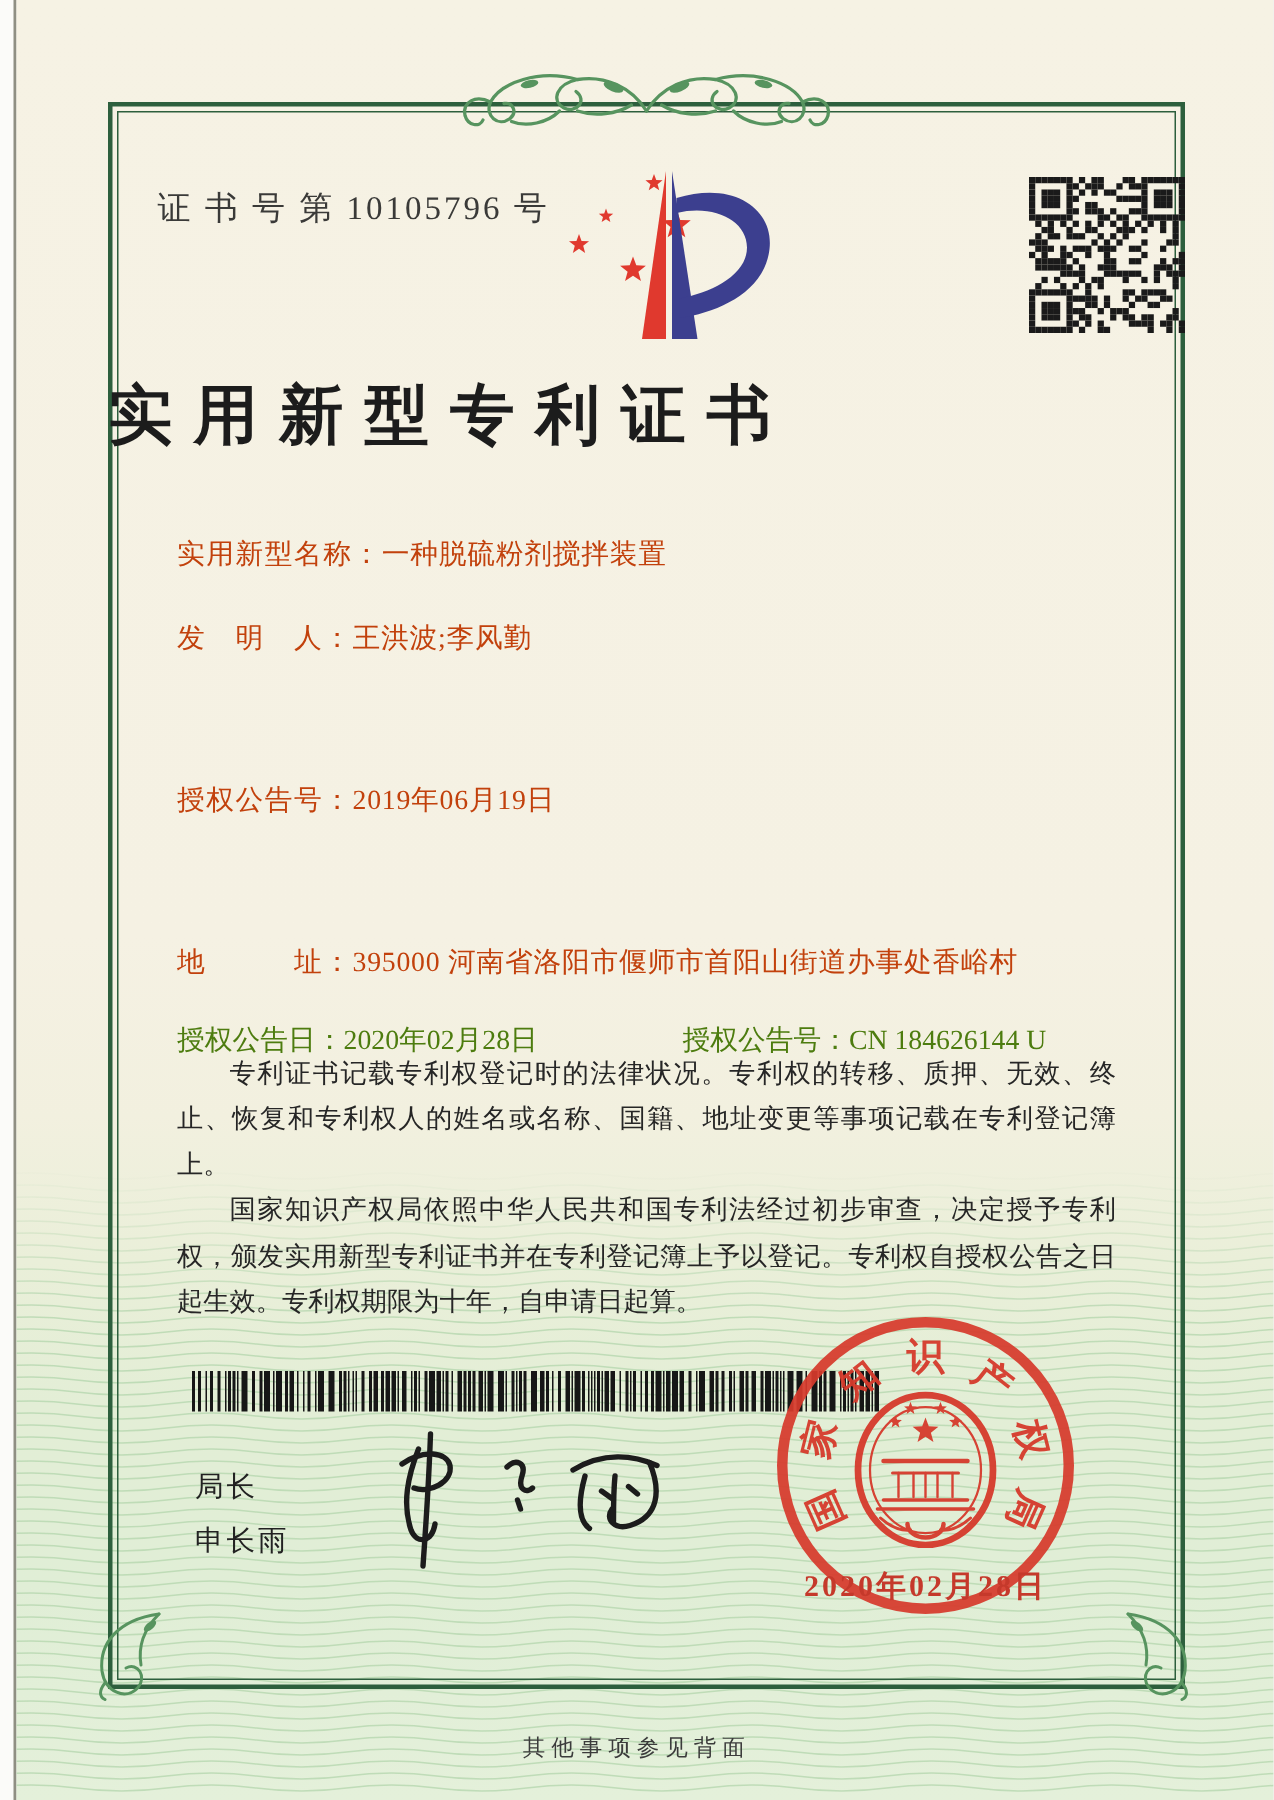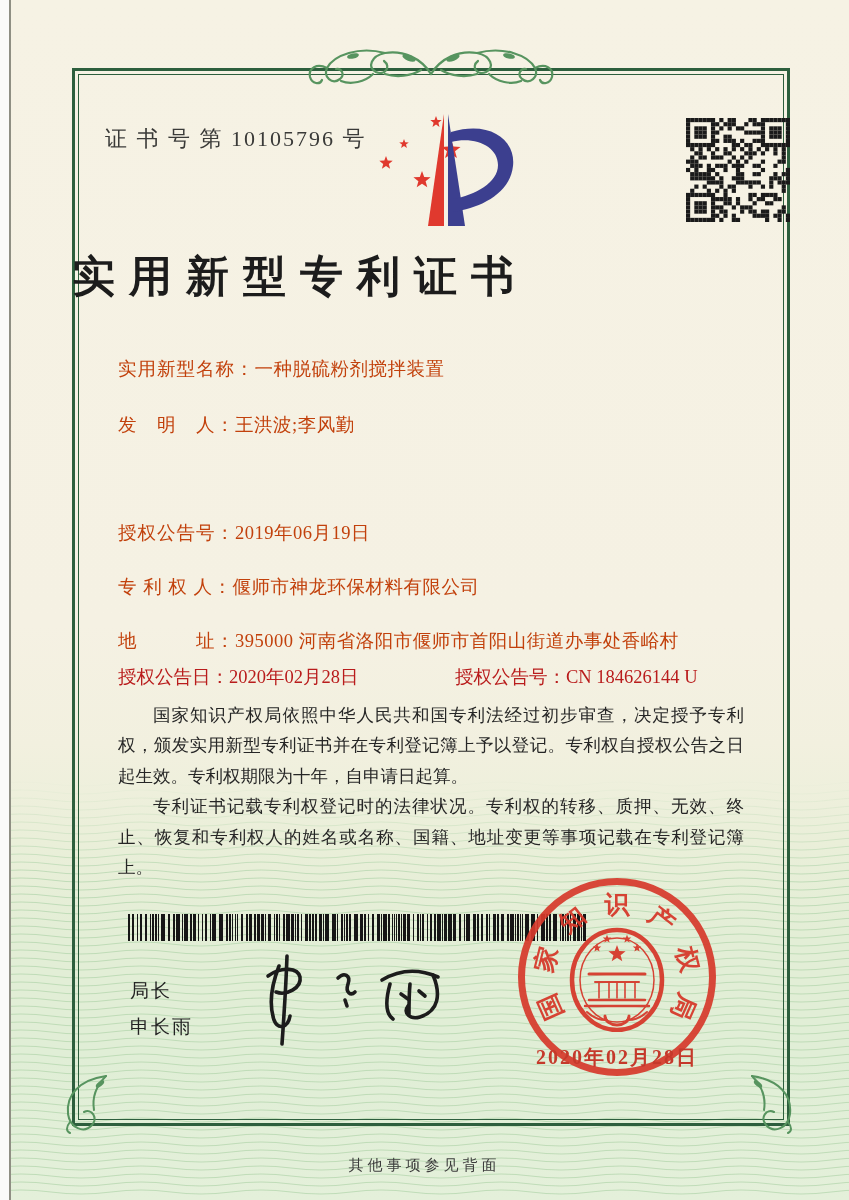--- a/index.html
+++ b/index.html
@@ -16,21 +16,21 @@
     border:1px solid #2d5f3d; }
   .cert-no { position:absolute; left:105px; top:124px; font-size:22px; letter-spacing:2px; color:#3a3a38; }
   .logo { position:absolute; left:352px; top:106px; }
   .qr { position:absolute; left:686px; top:118px; }
   .title { position:absolute; left:72px; top:248px; width:718px; text-align:left;
     font-size:43px; font-weight:600; letter-spacing:14px; color:#1c1c1c; }
   .field-row { position:absolute; left:118px; width:640px; font-size:18.5px; color:#c2410c;
     white-space:nowrap; }
   .field-row .lbl { letter-spacing:1px; }
   .field-row .val { letter-spacing:0.5px; }
-  .grant-row { position:absolute; left:118px; top:664px; width:640px; font-size:18.5px; color:#b91c1c; }
+  .grant-row { position:absolute; left:118px; top:680px; width:640px; font-size:18.5px; color:#4d7c0f; }
   .grant-no-pair { position:absolute; left:337px; top:0; white-space:nowrap; }
   .paras { position:absolute; left:118px; top:700px; width:626px; font-size:17.5px;
     line-height:1.74; color:#262626; text-align:justify; }
   .paras p { text-indent:2em; }
   .barcode { position:absolute; left:128px; top:914px; width:462px; height:27px; display:flex; align-items:stretch; }
   .barcode .bar { background:#161616; }
   .barcode .sp { background:transparent; }
   .signer { position:absolute; left:130px; font-size:19px; color:#222; letter-spacing:2px; }
   .signature { position:absolute; left:252px; top:944px; }
   .seal-box { position:absolute; left:512px; top:876px; width:210px; height:212px; }
@@ -484,35 +484,32 @@
 
   <div class="field-row" style="top:356px;">
     <span class="lbl">实用新型名称：</span><span class="val">一种脱硫粉剂搅拌装置</span>
   </div>
   <div class="field-row" style="top:412px;">
     <span class="lbl">发　明　人：</span><span class="val">王洪波;李风勤</span>
   </div>
   <div class="field-row" style="top:520px;">
     <span class="lbl">授权公告号：</span><span class="val">2019年06月19日</span>
   </div>
-  <div class="field-row" style="top:574px;">
-    <span class="lbl">专 利 权 人：</span><span class="val">偃师市神龙环保材料有限公司</span>
-  </div>
   <div class="field-row" style="top:628px;">
     <span class="lbl">地　　　址：</span><span class="val">395000 河南省洛阳市偃师市首阳山街道办事处香峪村</span>
   </div>
 
   <div class="grant-row">
     <span><span class="lbl">授权公告日：</span><span class="val">2020年02月28日</span></span>
     <span class="grant-no-pair"><span class="lbl">授权公告号：</span><span class="val">CN 184626144 U</span></span>
   </div>
 
   <div class="paras">
+    <p>专利证书记载专利权登记时的法律状况。专利权的转移、质押、无效、终止、恢复和专利权人的姓名或名称、国籍、地址变更等事项记载在专利登记簿上。</p>
     <p>国家知识产权局依照中华人民共和国专利法经过初步审查，决定授予专利权，颁发实用新型专利证书并在专利登记簿上予以登记。专利权自授权公告之日起生效。专利权期限为十年，自申请日起算。</p>
-    <p>专利证书记载专利权登记时的法律状况。专利权的转移、质押、无效、终止、恢复和专利权人的姓名或名称、国籍、地址变更等事项记载在专利登记簿上。</p>
   </div>
 
   <div class="barcode" id="barcode">
       <div class="bar" style="width:2px"></div>
       <div class="sp" style="width:2px"></div>
       <div class="bar" style="width:2px"></div>
       <div class="sp" style="width:3px"></div>
       <div class="bar" style="width:1px"></div>
       <div class="sp" style="width:2px"></div>
       <div class="bar" style="width:2px"></div>

